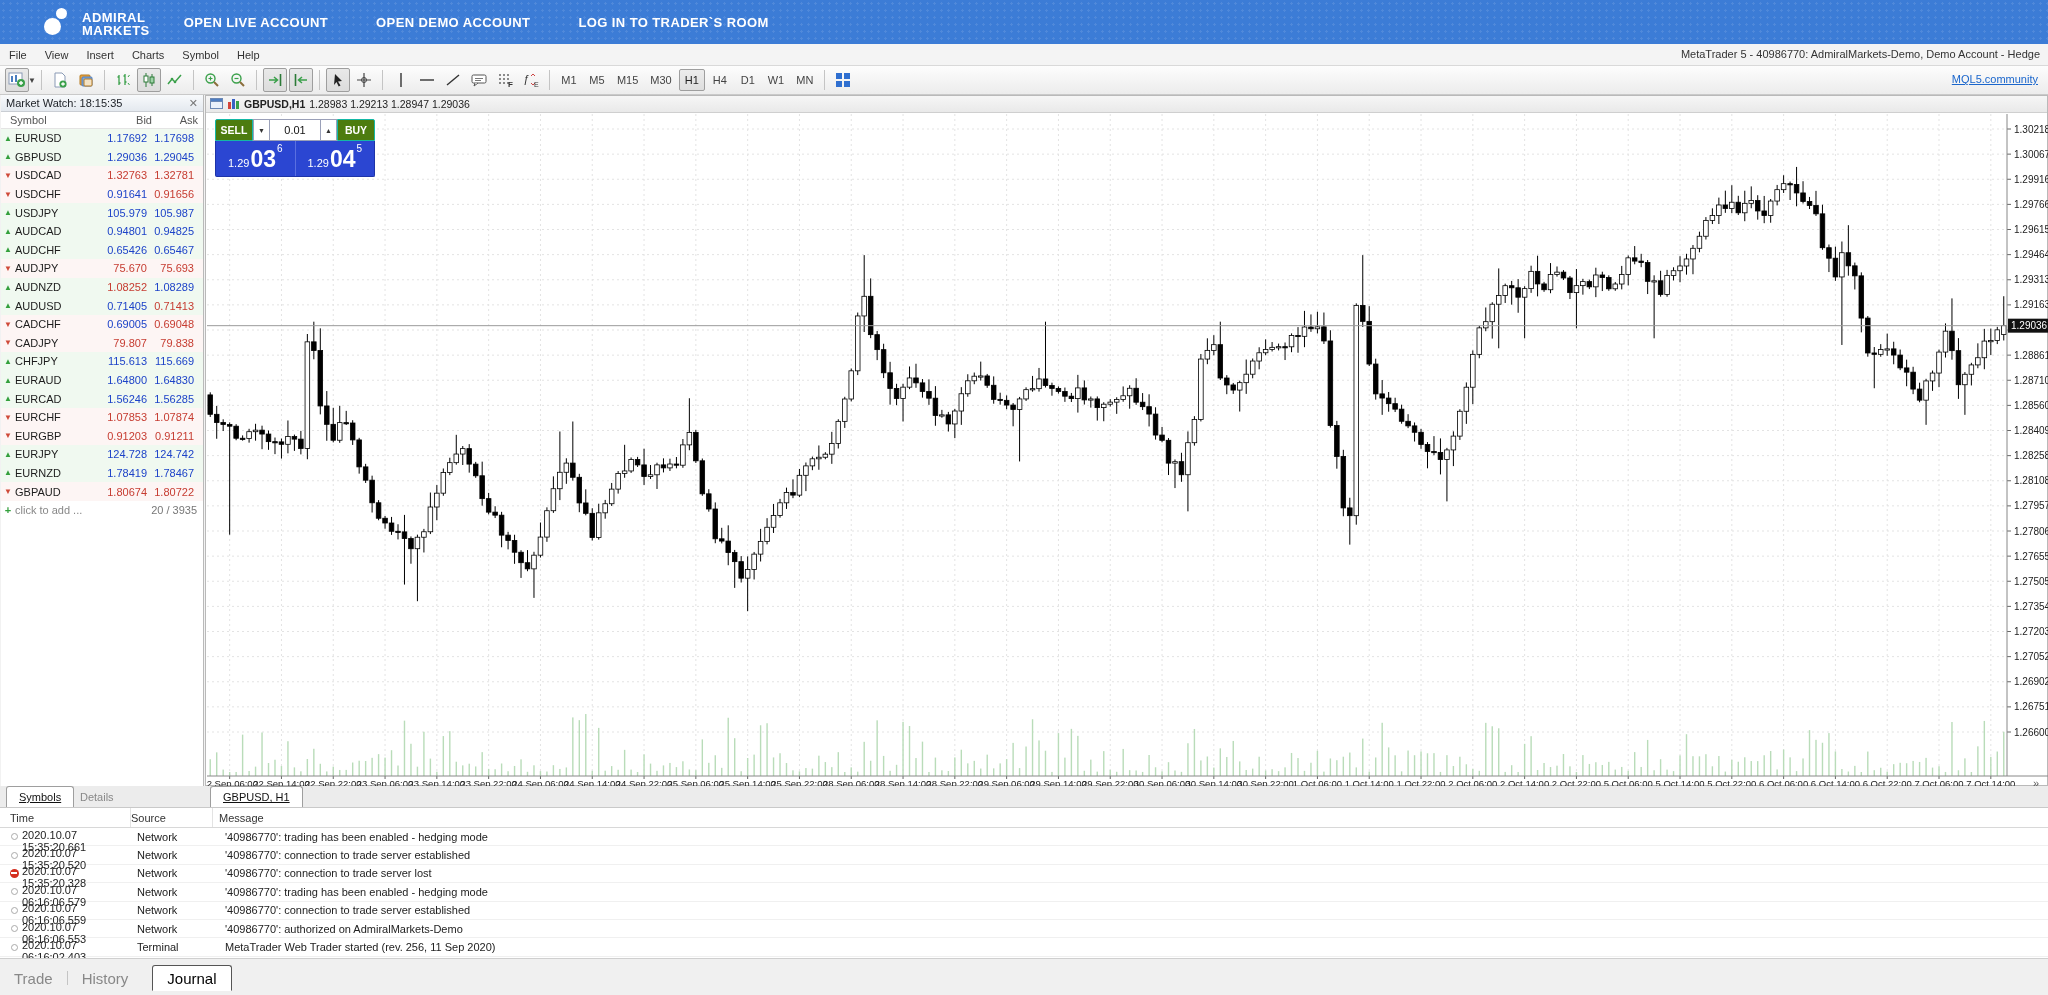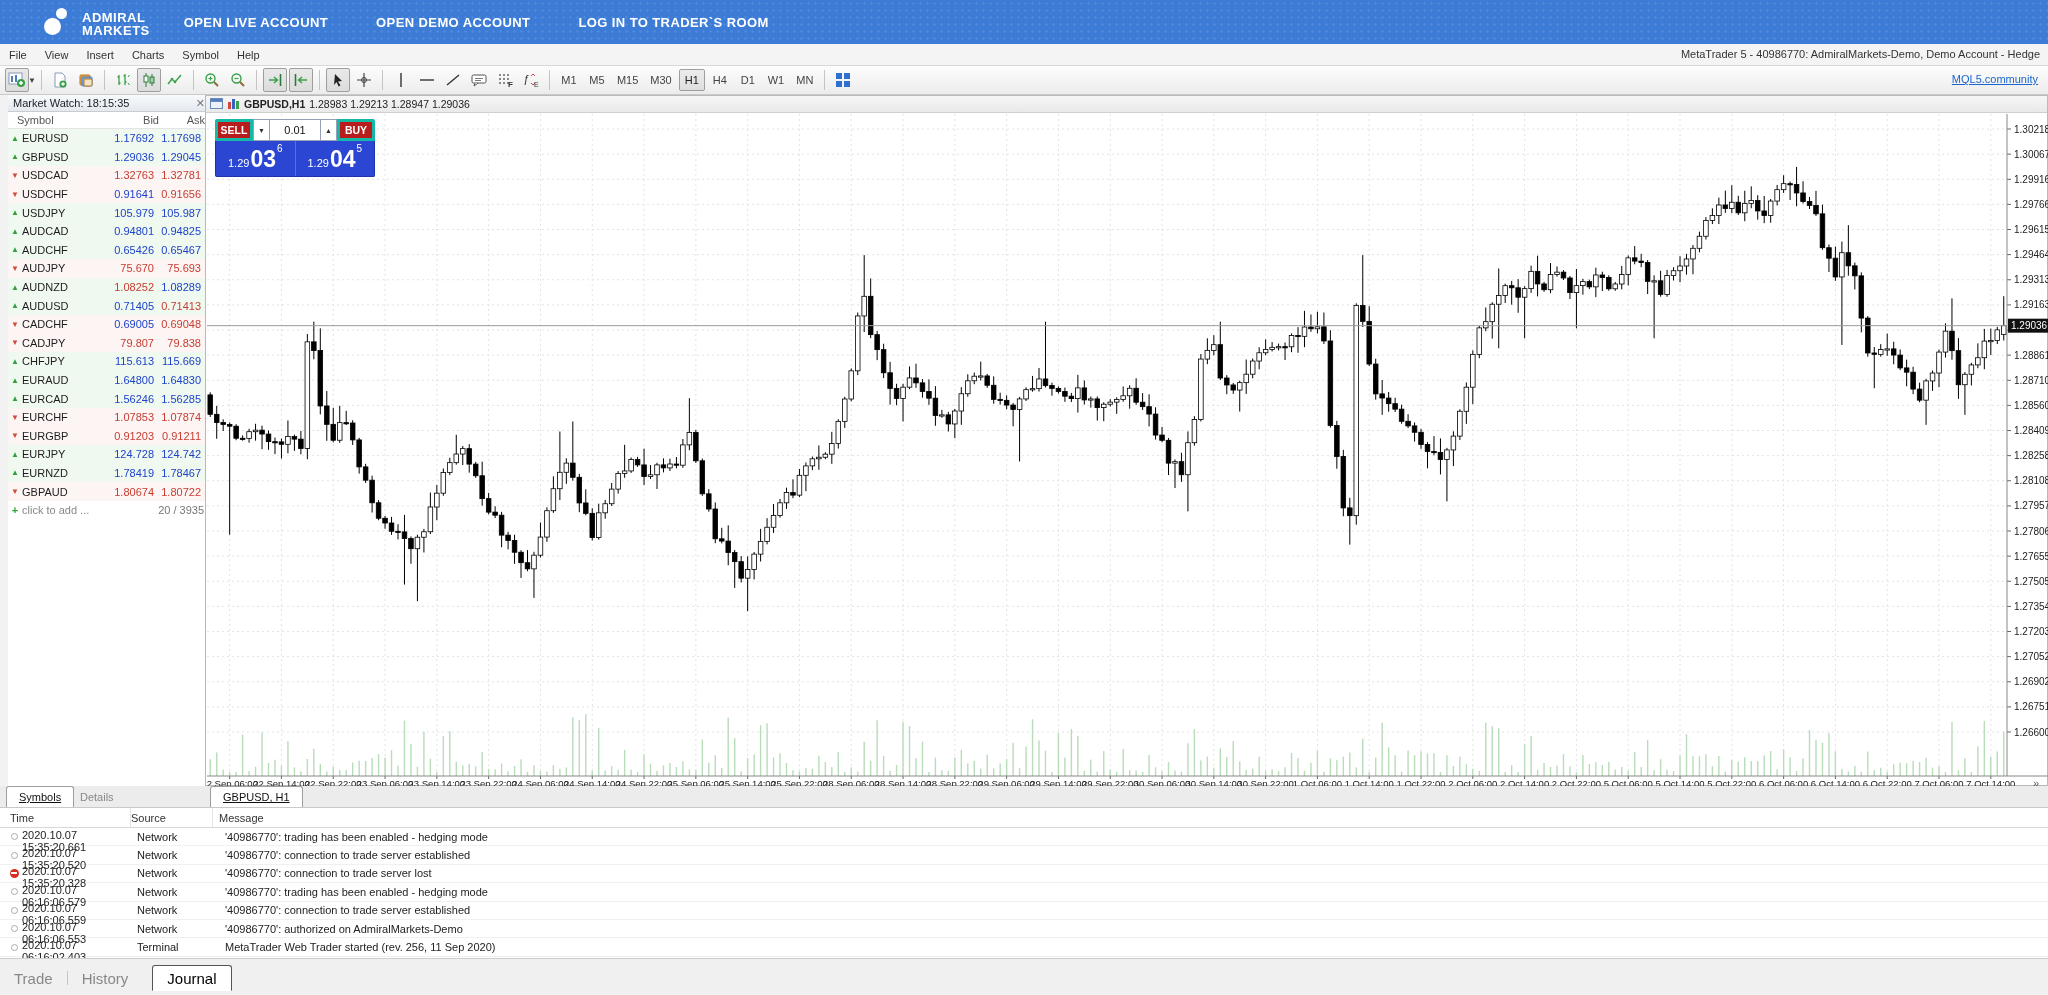--- a/index.html
+++ b/index.html
@@ -34,21 +34,21 @@
     border:1px solid transparent; border-radius:2px; cursor:pointer; position:relative; }
   .tb-btn.active { border:1px solid #9e9e9e; background:linear-gradient(#e9e9e9,#dcdcdc); }
   .tb-sep { width:1px; height:20px; background:#c4c4c4; margin:0 5px; }
   .tb-caret { font-size:8px; color:#444; margin-left:-2px; cursor:pointer; }
   .tf-btn { min-width:26px; height:22px; padding:0 4px; margin:0 1px; font-size:11px; color:#444;
     display:flex; align-items:center; justify-content:center; border:1px solid transparent; border-radius:2px; cursor:pointer; }
   .tf-btn.active { border:1px solid #9e9e9e; background:linear-gradient(#ececec,#dedede); color:#222; }
   .mql5-link { position:absolute; right:10px; top:7px; font-size:11px; color:#1a66cc; text-decoration:underline; cursor:pointer; }
 
   
-  .mwatch { position:absolute; left:8px; top:95px; width:203px; height:691px; background:#fff;
+  .mwatch { position:absolute; left:1px; top:95px; width:203px; height:691px; background:#fff;
     border-right:1px solid #b9b9b9; font-size:11px; }
   .mw-header { height:17px; background:linear-gradient(#f8fafc,#e4e9ef); border-bottom:1px solid #c9cdd3;
     display:flex; align-items:center; padding:0 5px; color:#20242a; }
   .mw-close { margin-left:auto; color:#777; font-size:11px; line-height:11px; cursor:pointer; }
   .mw-cols { height:17px; display:flex; align-items:center; color:#555; border-bottom:1px solid #e4e4e4; }
   .mw-col-symbol { width:86px; padding-left:1px;margin-left:8px; }
   .mw-col-bid { width:60px; text-align:right; }
   .mw-col-ask { width:52px; text-align:right; padding-right:5px; }
   .mw-row { height:18.6px; display:flex; align-items:center; cursor:pointer; }
   .mw-row.up { background:#f0f9f0; }
@@ -67,23 +67,23 @@
   
   .chartwin { position:absolute; left:205px; top:95px; width:1843px; height:691px; background:#fff;
     border:1px solid #b9b9b9; }
   .chart-title { height:17px; background:linear-gradient(#f6f6f6,#e9e9e9); border-bottom:1px solid #cfcfcf;
     display:flex; align-items:center; padding:0 4px; font-size:10.5px; color:#222; gap:4px; }
   .chart-svg { position:absolute; left:1px; top:18px; }
 
   
   .twidget { position:absolute; left:9px; top:23px; width:160px; }
   .tw-row1 { display:flex; height:22px; }
-  .tw-btn { background:#b91c1c; color:#fff; font-size:10.5px; font-weight:bold;
+  .tw-btn { background:#4d7c0f; color:#fff; font-size:10.5px; font-weight:bold;
     display:flex; align-items:center; justify-content:center; cursor:pointer;
-    border:3px solid #14b8a6; }
+    border:1px solid #14b8a6; }
   .tw-sell { width:38px; border-radius:2px 0 0 0; }
   .tw-buy  { width:38px; border-radius:0 2px 0 0; }
   .tw-step { width:17px; background:#fff; border:1px solid #9aa0b8; font-size:7px; color:#333;
     display:flex; align-items:center; justify-content:center; cursor:pointer; }
   .tw-vol { width:50px; background:#fff; border-top:1px solid #9aa0b8; border-bottom:1px solid #9aa0b8;
     font-size:11px; color:#111; display:flex; align-items:center; justify-content:center; }
   .tw-row2 { display:flex; height:36px; background:#2b46d2; border:1px solid #1d33a8; border-top:none;
     border-radius:0 0 2px 2px; }
   .tw-price { flex:1; color:#fff; display:flex; align-items:flex-end; justify-content:center;
     padding-bottom:5px; cursor:pointer; }

